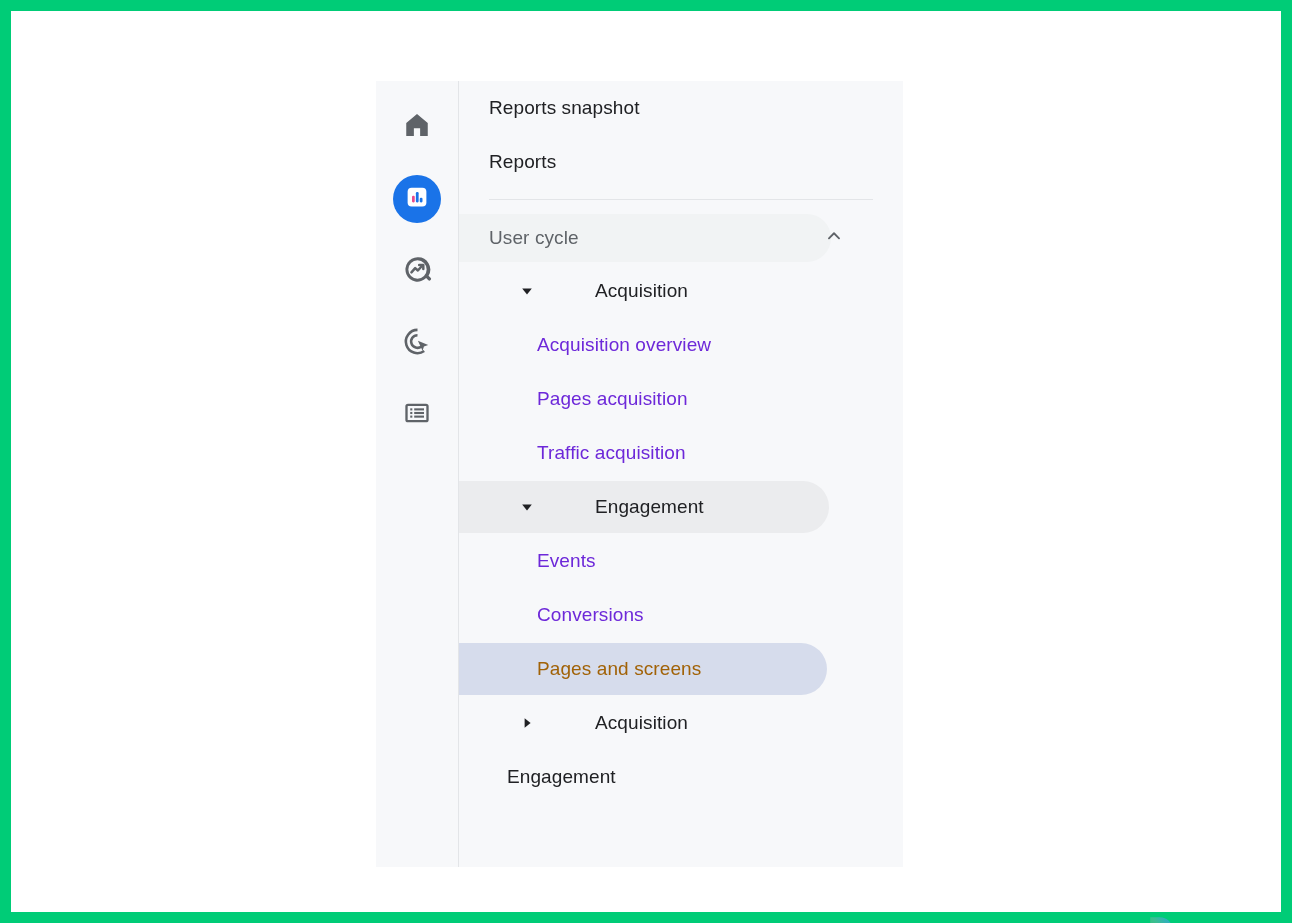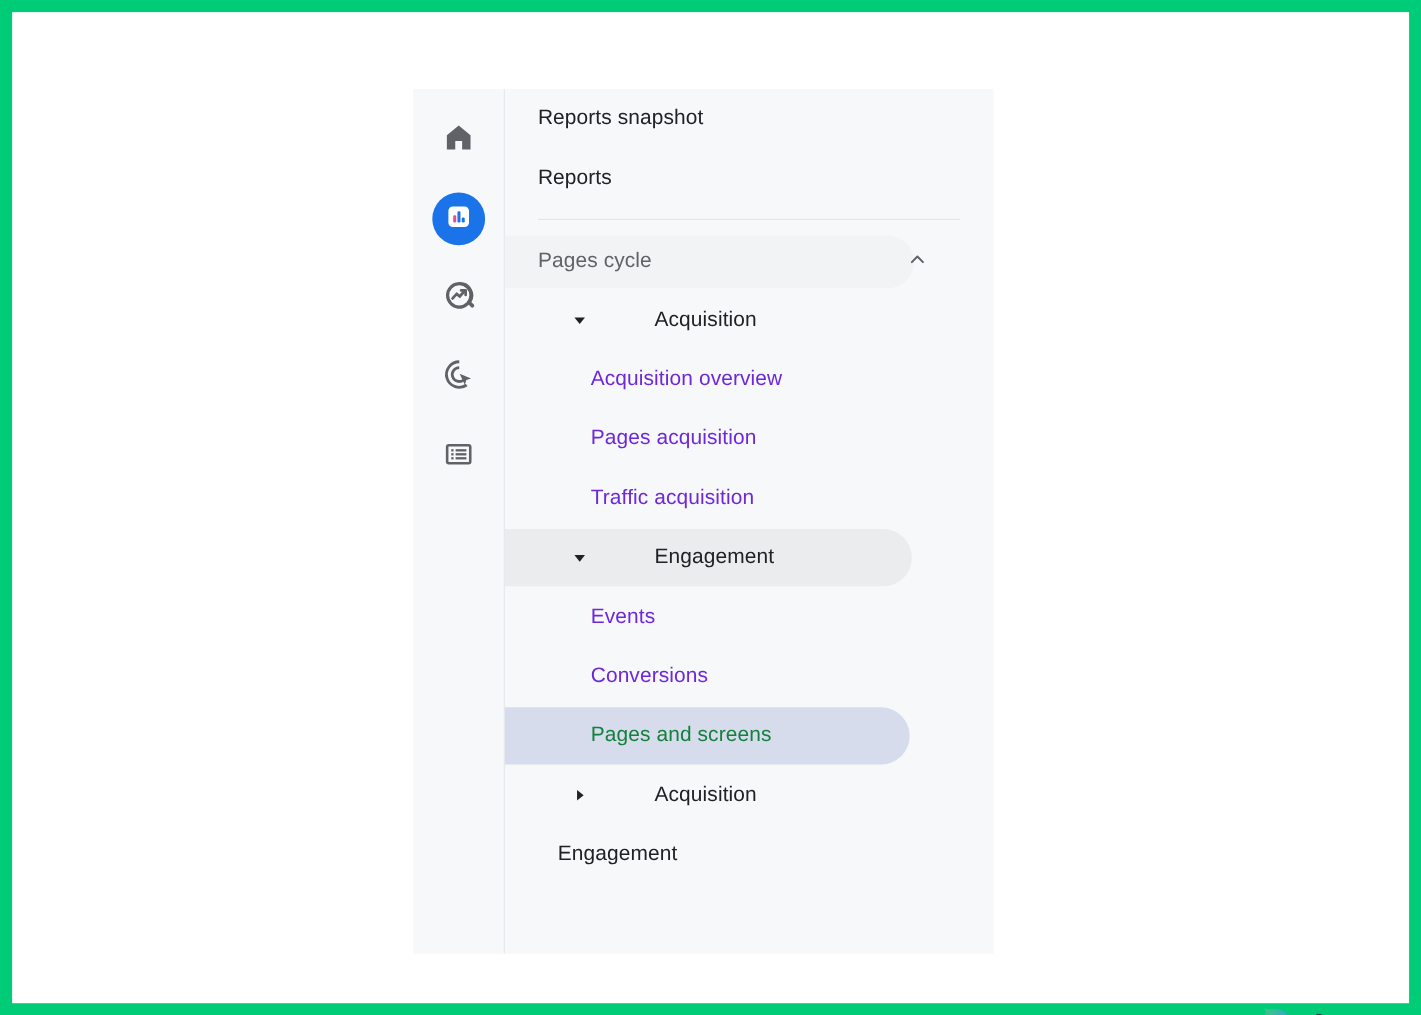--- a/index.html
+++ b/index.html
@@ -153,21 +153,21 @@
     position: absolute;
     left: 0; top: 1px;
     width: 368px;
     height: 52px;
     background: #d6dcec;
     border-top-right-radius: 26px;
     border-bottom-right-radius: 26px;
   }
   .row-child.selected .label {
     position: relative;
-    color: #15803d;
+    color: #a16207;
   }
 
   
   .row-leaf { padding-left: 48px; }
 
   
   .logo {
     position: absolute;
     left: 1138px;
     top: 905px;
@@ -261,21 +261,21 @@
       </div>
 
       <div class="menu-row row-top">
         <span class="label">Reports</span>
       </div>
 
       <div class="divider"></div>
 
       <div class="menu-row row-section">
         <div class="pill"></div>
-        <span class="label">Pages cycle</span>
+        <span class="label">User cycle</span>
         <span class="chev">
           <svg width="22" height="22" viewBox="0 0 24 24">
             <path d="M6.5 14.5 12 9l5.5 5.5" fill="none" stroke="#5f6368" stroke-width="2" stroke-linecap="round" stroke-linejoin="round"></path>
           </svg>
         </span>
       </div>
 
       <div class="menu-row row-group">
         <span class="tri">
           <svg width="12" height="12" viewBox="0 0 10 10">

